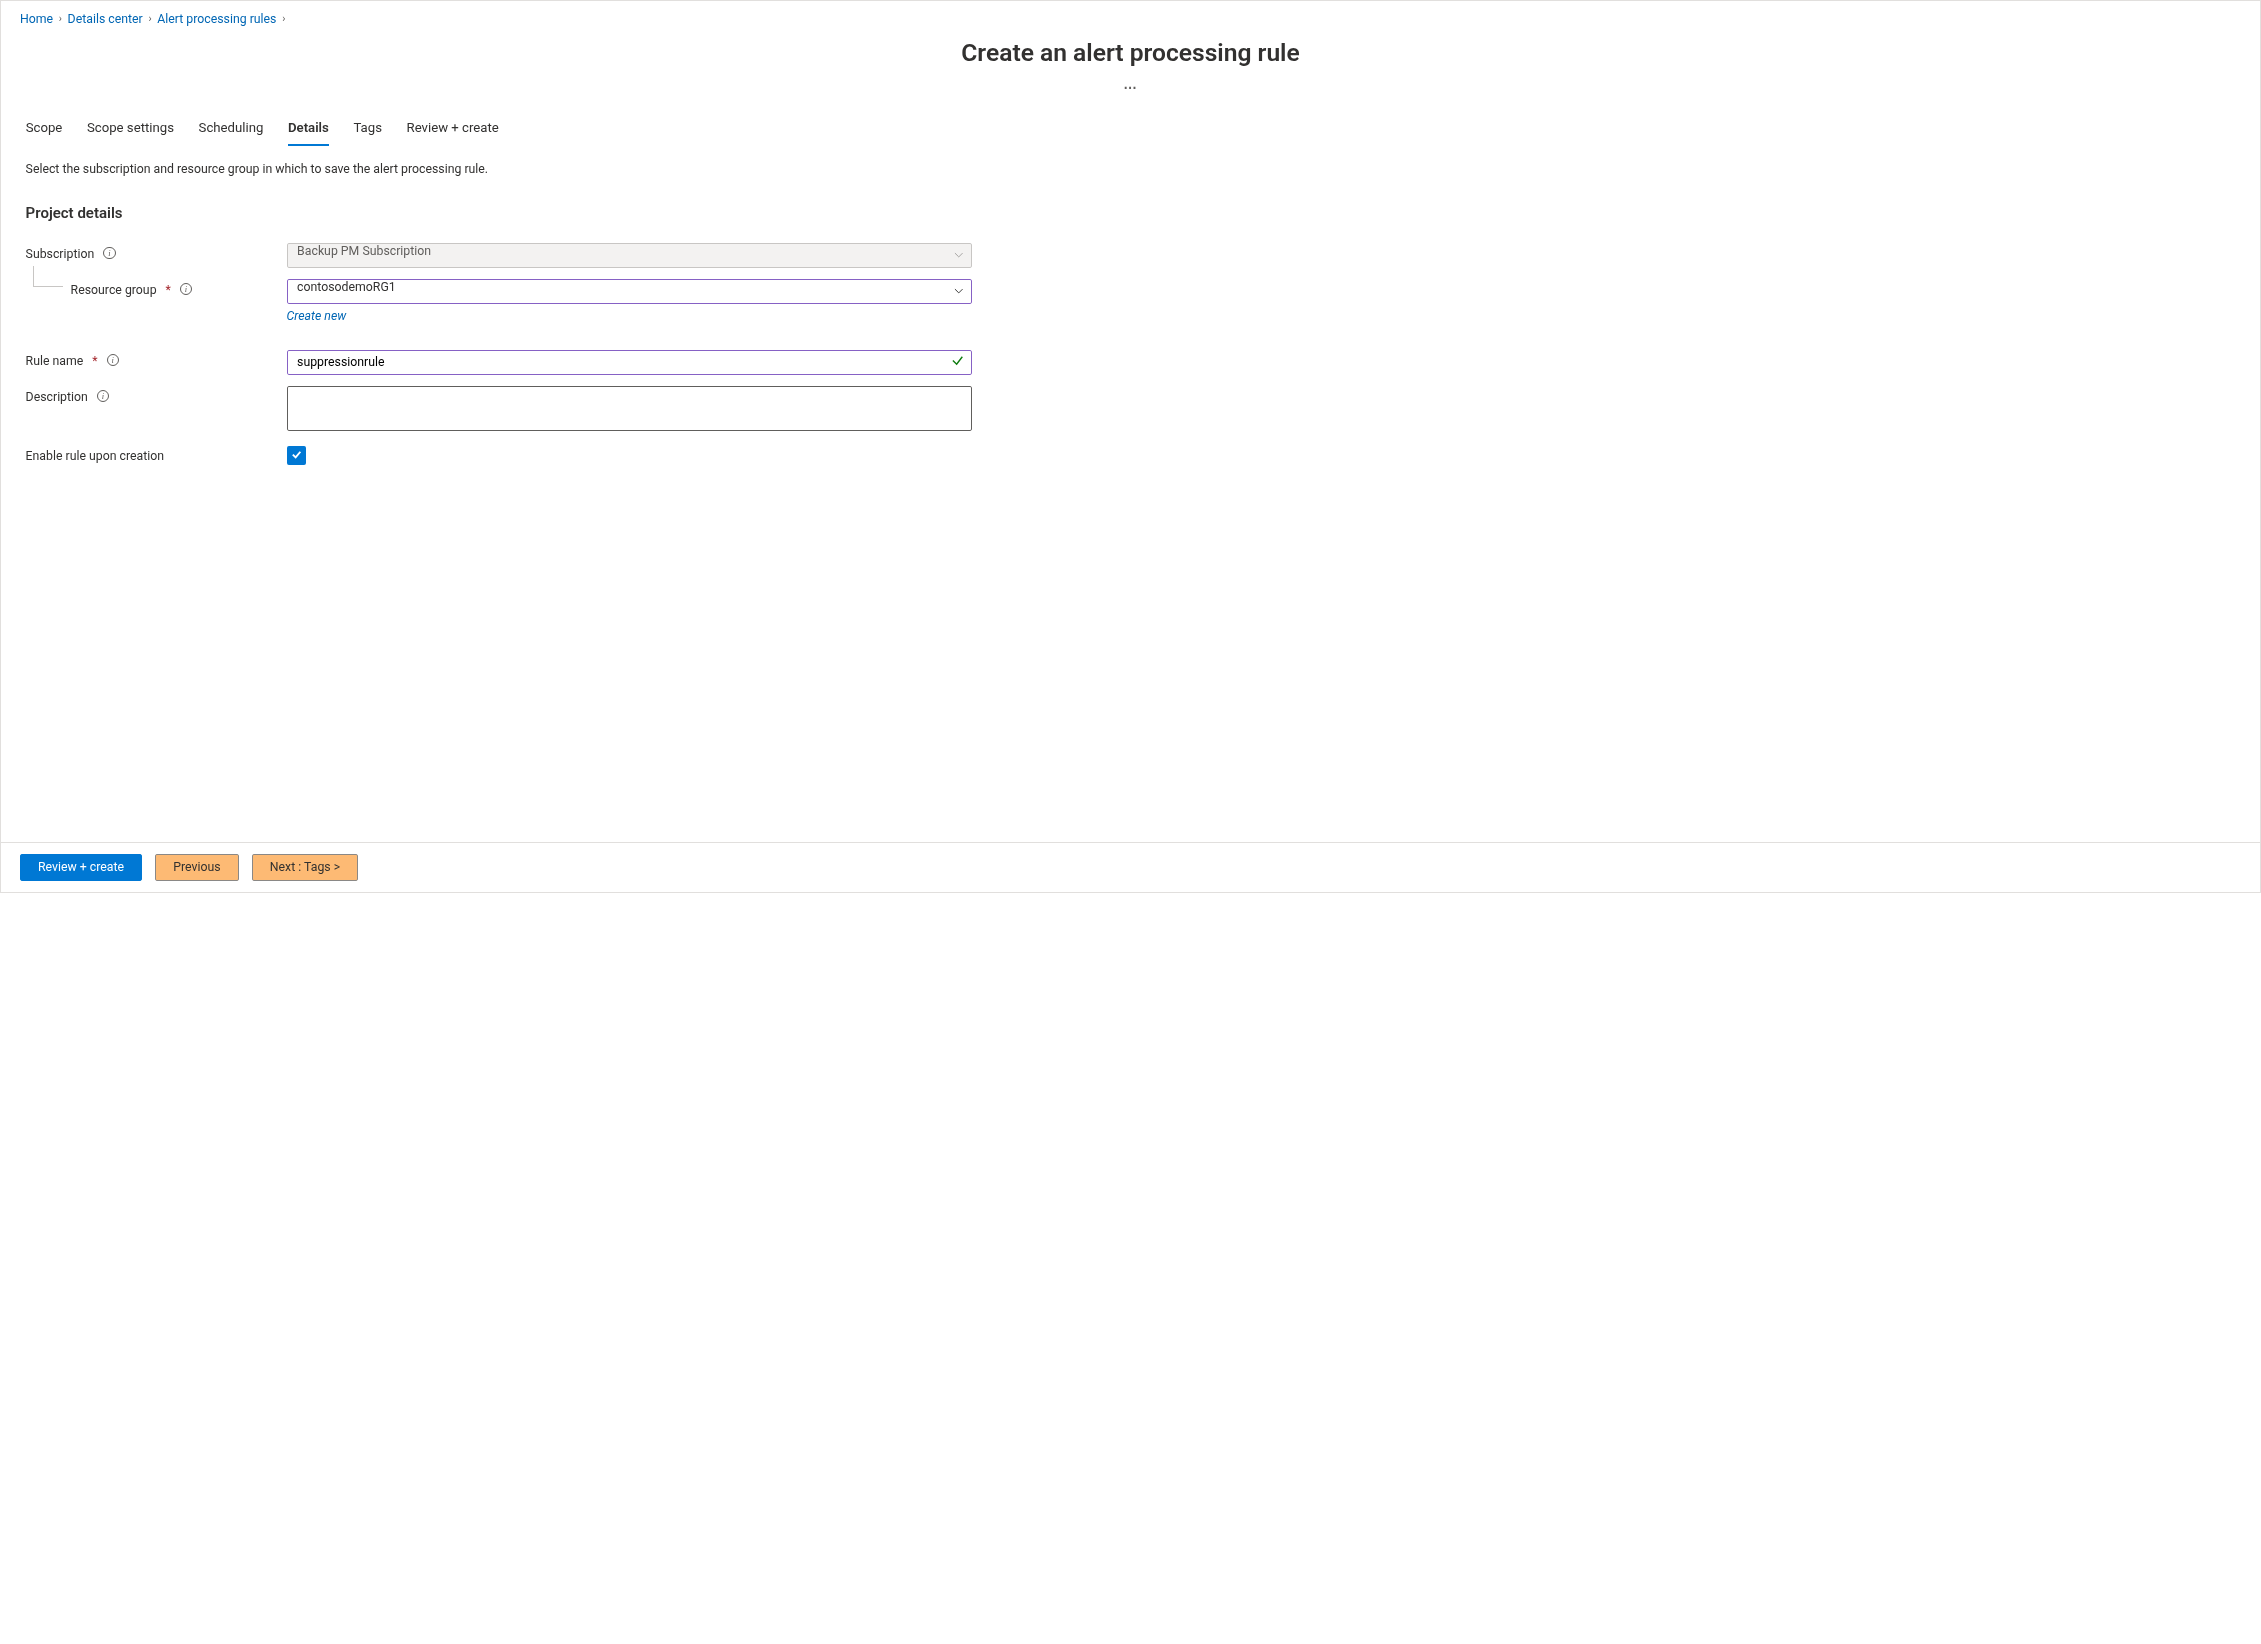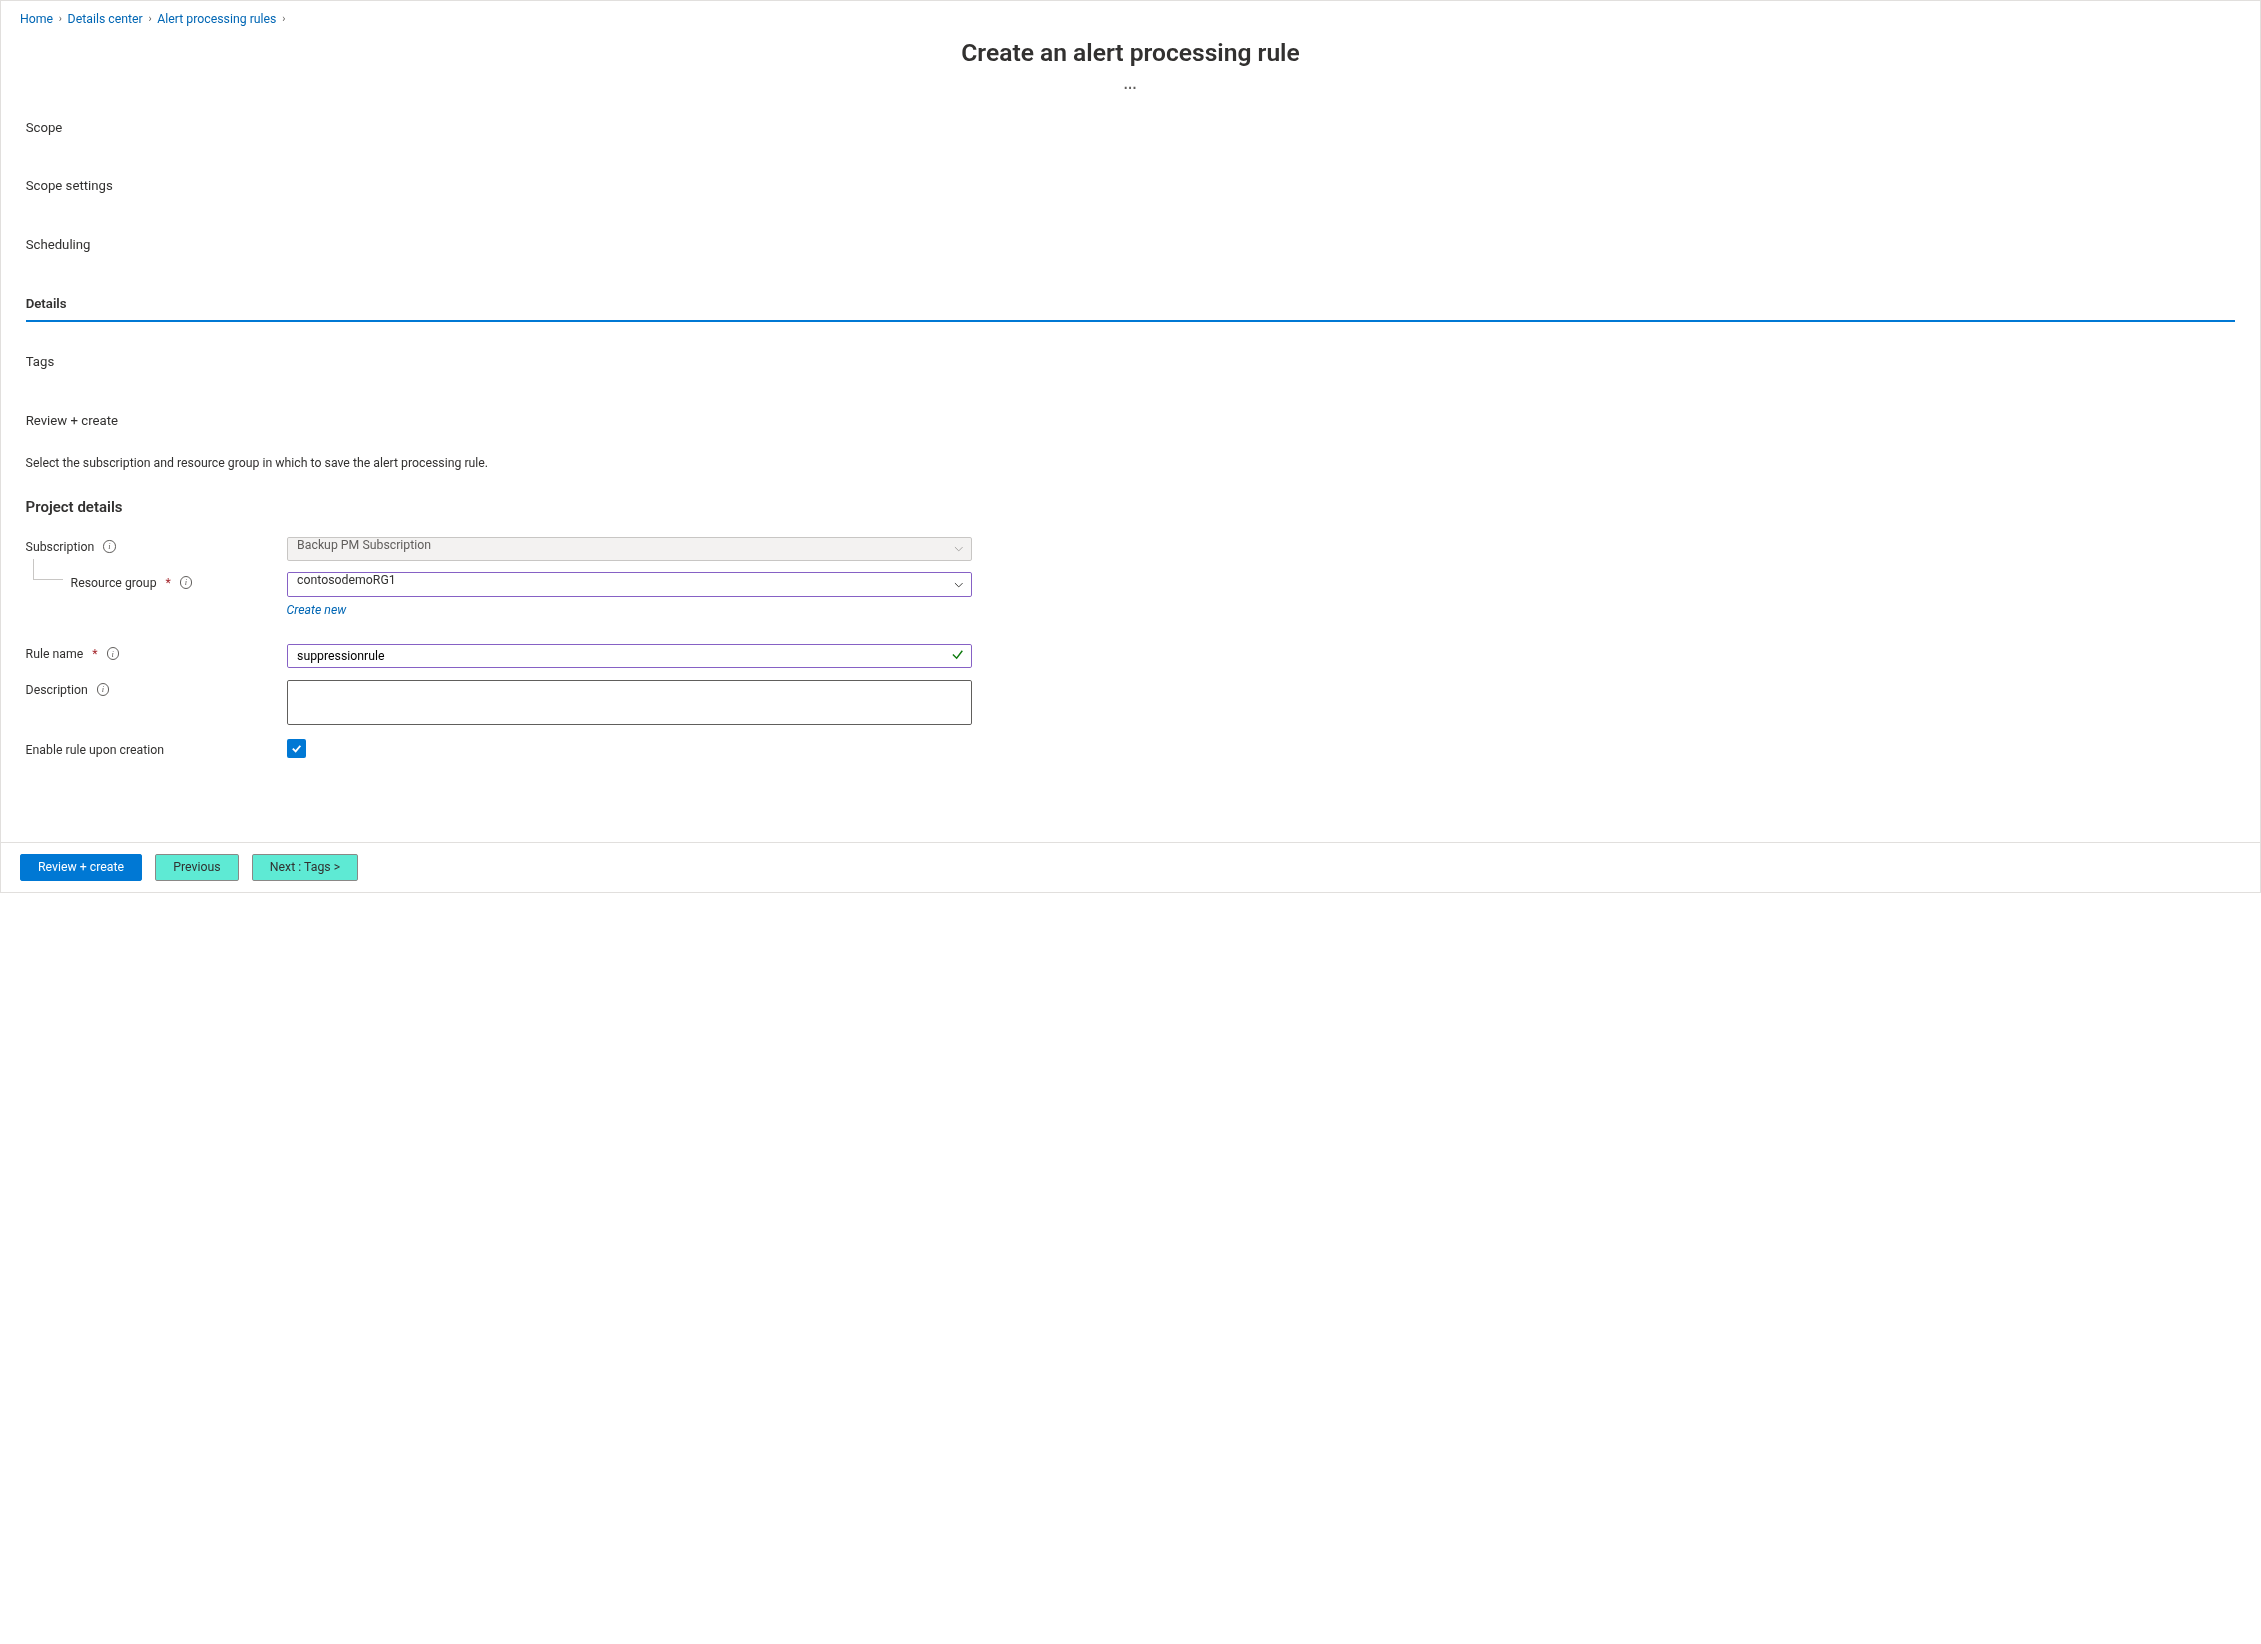--- a/index.html
+++ b/index.html
@@ -41,21 +41,20 @@
       align-items: center;
       gap: 13.2px;
       flex-direction: column;
     }
     .more-dots { color: #605e5c; font-size: 13.2px; letter-spacing: 0.9px; cursor: pointer; }
     .tabs {
       display: flex;
       gap: 24.6px;
       border-bottom: 0.9px solid transparent;
       padding: 0 5.7px 0 5.7px;
-      flex-direction: column;
     }
     .tab {
       padding: 7.6px 0 9.5px 0;
       font-size: 13.2px;
       color: #323130;
       cursor: pointer;
       border-bottom: 2.8px solid transparent;
       position: relative;
     }
     .tab.active {
@@ -215,21 +214,21 @@
       display: inline-flex;
       align-items: center;
       justify-content: center;
     }
     .btn-primary {
       background: #0078d4;
       color: #fff;
       border: 0.9px solid #0078d4;
     }
     .btn-secondary {
-      background: #5eead4;
+      background: #fdba74;
       color: #323130;
       border: 0.9px solid #8a8886;
     }
   </style>
 </head>
 <body>
 
 <div class="container">
   <div class="header-area">
 

